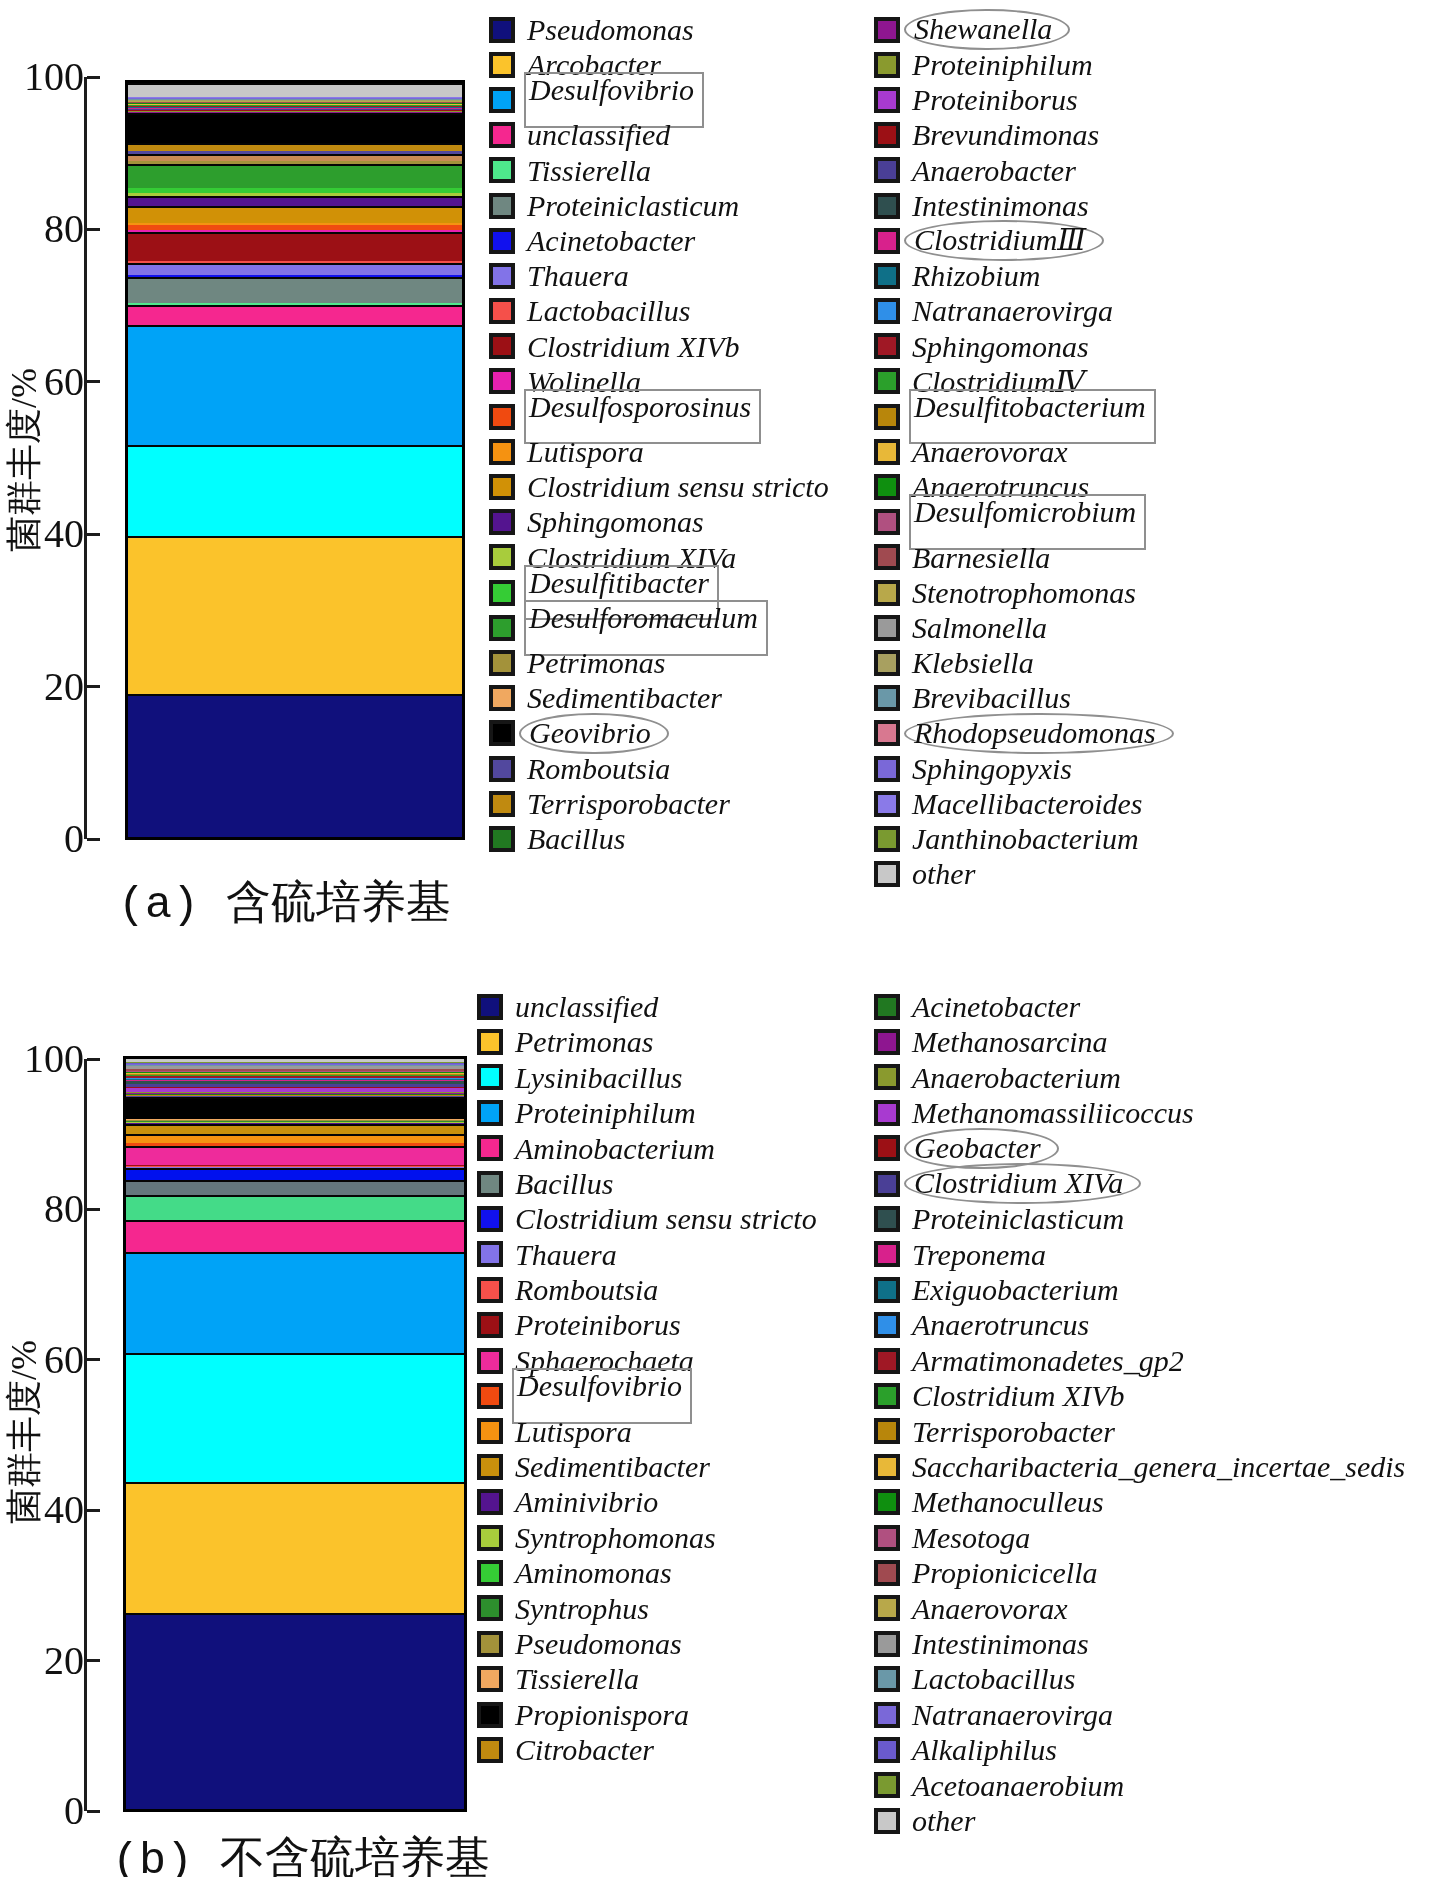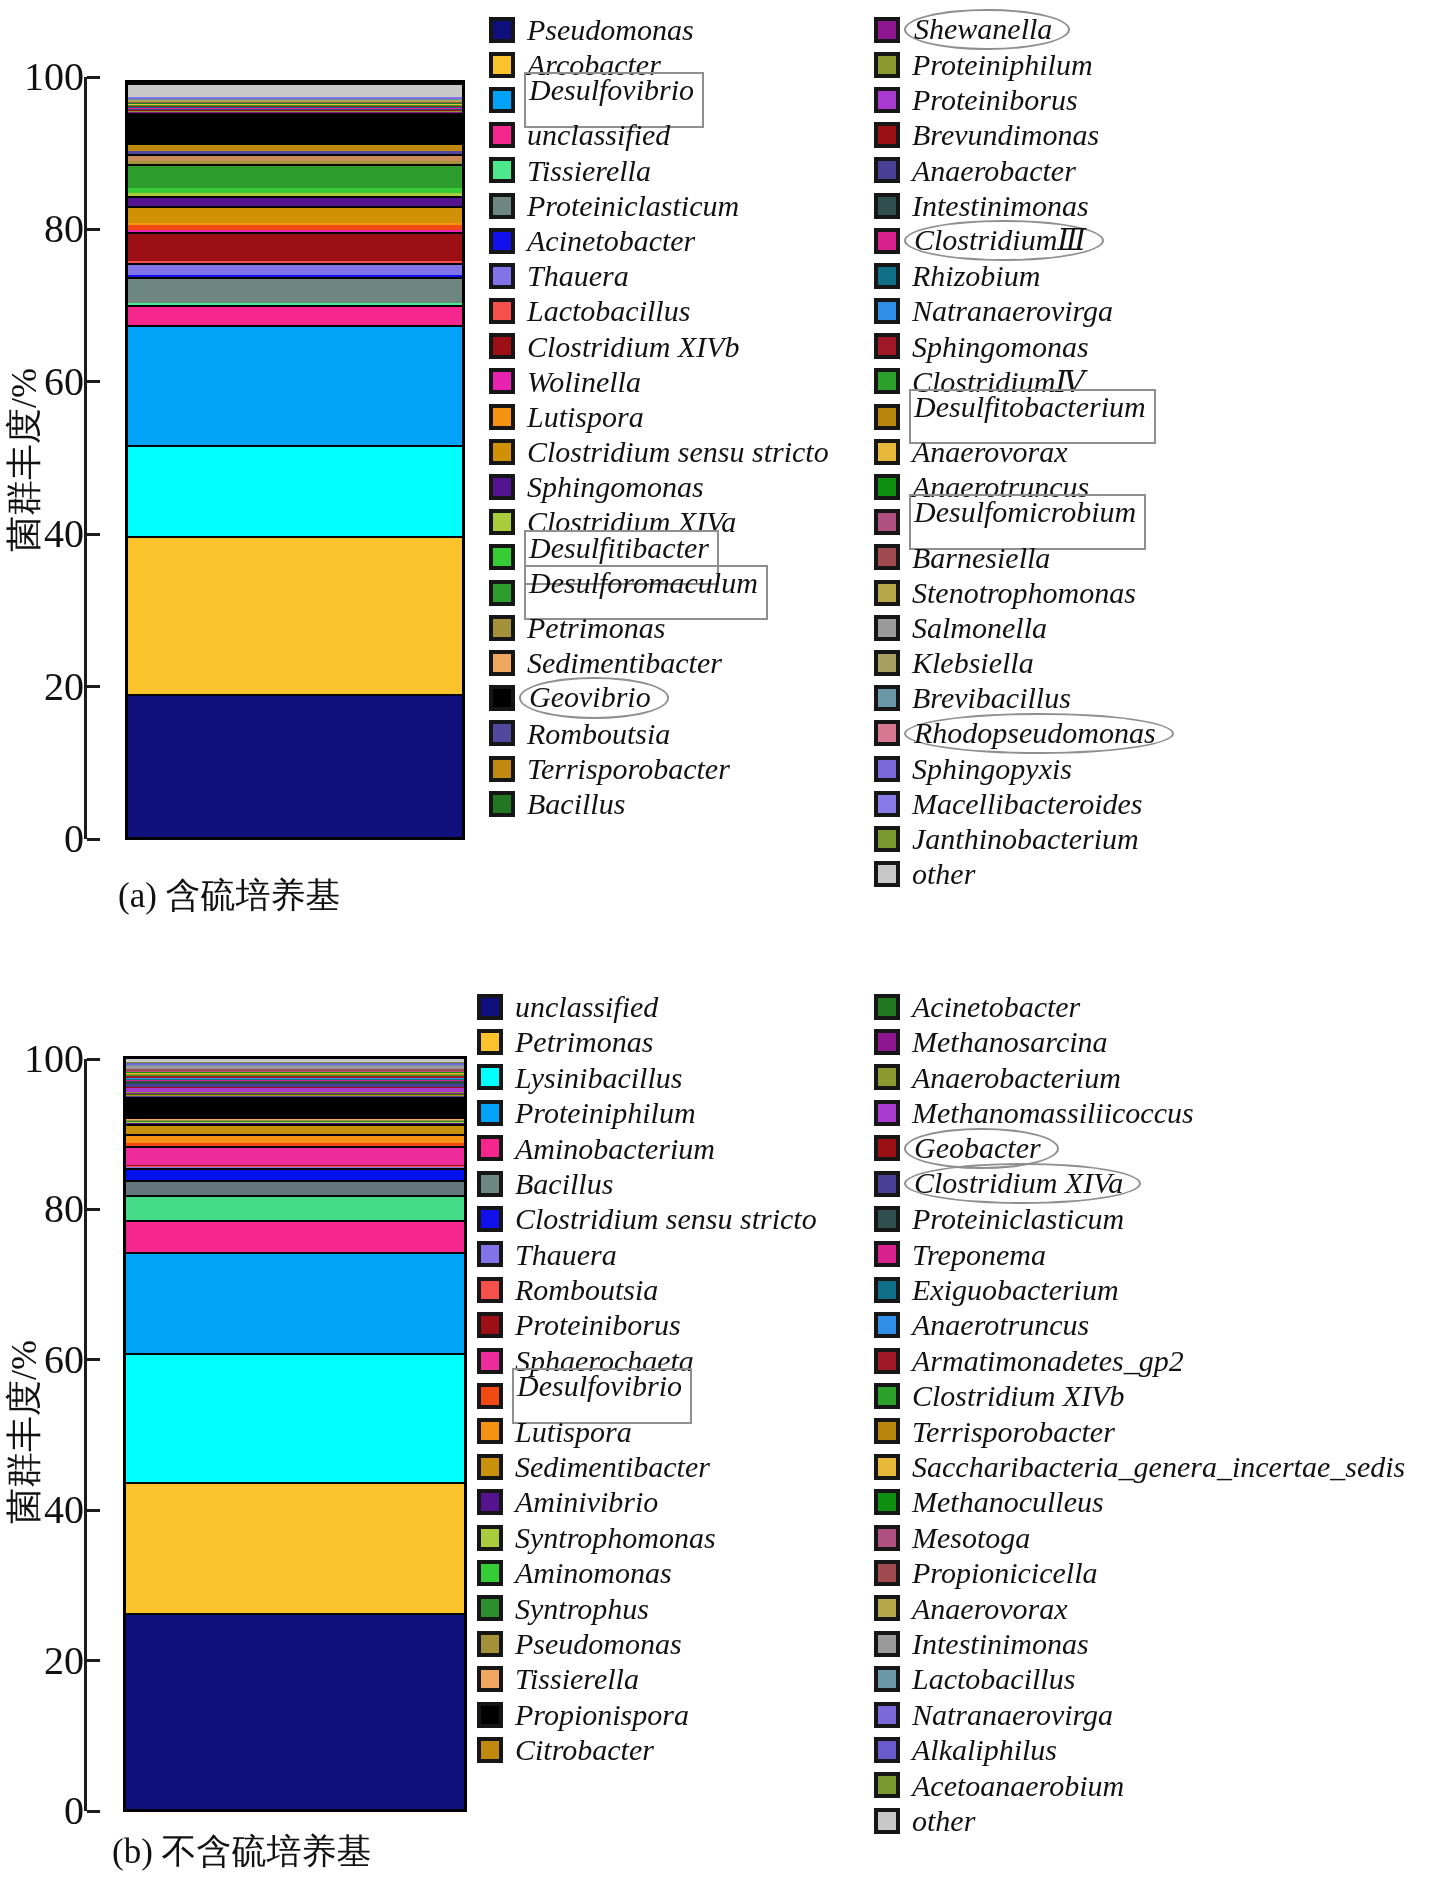--- a/index.html
+++ b/index.html
@@ -24,21 +24,21 @@
   .tick{position:absolute;right:0;transform:translateY(-50%);display:flex;align-items:center;}
   .tick-label{display:inline-block;width:70px;text-align:right;font-size:40px;line-height:1;}
   .tick-mark{display:inline-block;width:13px;height:3px;background:#1c1c1c;margin-left:3px;}
   
   .bar{position:absolute;display:flex;flex-direction:column-reverse;border:3px solid #000;background:#000;}
   .bar-a{left:125px;top:80px;width:334px;height:754px;}
   .bar-b{left:123px;top:1056px;width:338px;height:750px;}
   .seg{width:100%;box-sizing:border-box;}
   .seg-line{border-top:2px solid #050505;}
   
-  .caption{position:absolute;width:320px;text-align:left;font-size:35px;white-space:nowrap;}
+  .caption{position:absolute;width:320px;text-align:center;font-size:45px;white-space:nowrap;font-family:Liberation Mono, monospace;}
   .caption-a{left:118px;top:872px;}
   .caption-b{left:112px;top:1828px;}
   
   .legend{position:absolute;display:flex;flex-direction:column;}
   .leg-a1{left:489px;top:12px;}
   .leg-a2{left:874px;top:12px;}
   .leg-b1{left:477px;top:989px;}
   .leg-b2{left:874px;top:989px;}
   .lrow{display:flex;align-items:center;}
   .leg-a .lrow{height:35.2px;}
@@ -173,20 +173,24 @@
       </div>
       <div class="lrow">
         <span class="swatch" style="background: rgb(156, 16, 21);"></span>
         <span class="lbl deco-none">Clostridium XIVb</span>
       </div>
       <div class="lrow">
         <span class="swatch" style="background: rgb(232, 33, 176);"></span>
         <span class="lbl deco-none">Wolinella</span>
       </div>
       <div class="lrow">
+        <span class="swatch" style="background: rgb(240, 74, 16);"></span>
+        <span class="lbl deco-box">Desulfosporosinus</span>
+      </div>
+      <div class="lrow">
         <span class="swatch" style="background: rgb(245, 146, 17);"></span>
         <span class="lbl deco-none">Lutispora</span>
       </div>
       <div class="lrow">
         <span class="swatch" style="background: rgb(209, 145, 6);"></span>
         <span class="lbl deco-none">Clostridium sensu stricto</span>
       </div>
       <div class="lrow">
         <span class="swatch" style="background: rgb(84, 20, 143);"></span>
         <span class="lbl deco-none">Sphingomonas</span>

